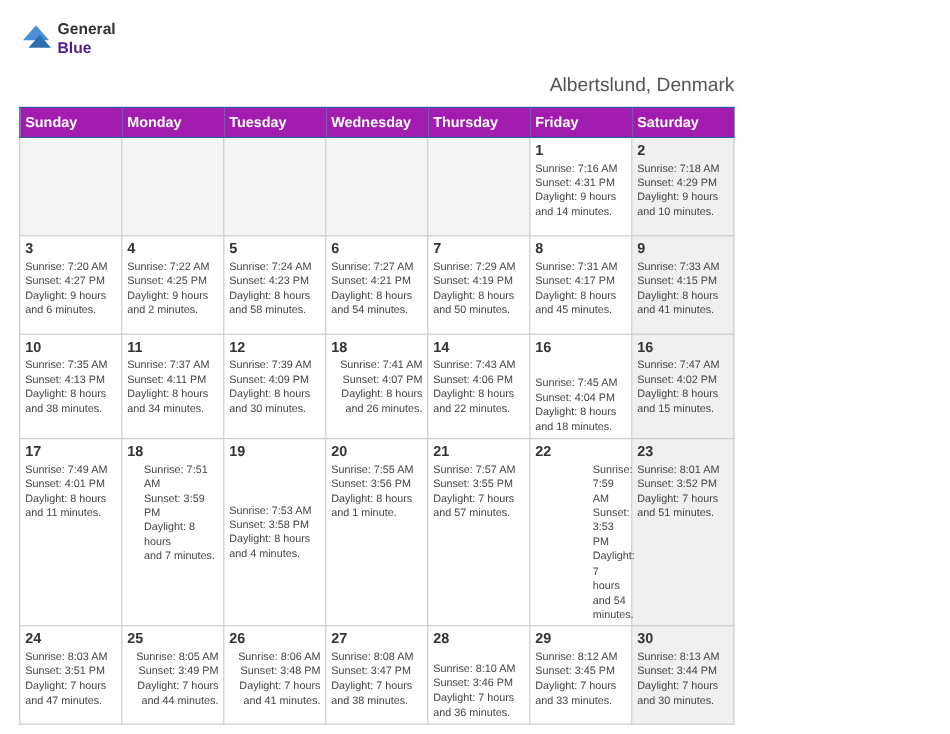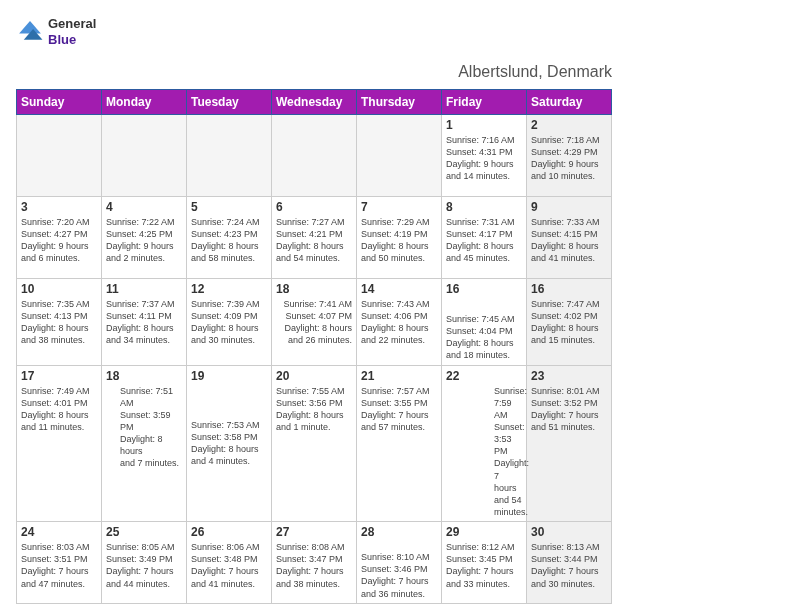--- a/index.html
+++ b/index.html
@@ -309,28 +309,28 @@
         <tr>
           <td>
             <span class="day-number">24</span>
             <div class="day-info" style="white-space: pre-line;">Sunrise: 8:03 AM
 Sunset: 3:51 PM
 Daylight: 7 hours
 and 47 minutes.</div>
           </td>
           <td>
             <span class="day-number">25</span>
-            <div class="day-info" style="white-space: pre-line;">Sunrise: 8:05 AM
+            <div class="day-info" style="white-space: pre-line; text-align: right;">Sunrise: 8:05 AM
 Sunset: 3:49 PM
 Daylight: 7 hours
 and 44 minutes.</div>
           </td>
           <td>
             <span class="day-number">26</span>
-            <div class="day-info" style="white-space: pre-line;">Sunrise: 8:06 AM
+            <div class="day-info" style="white-space: pre-line; text-align: right;">Sunrise: 8:06 AM
 Sunset: 3:48 PM
 Daylight: 7 hours
 and 41 minutes.</div>
           </td>
           <td>
             <span class="day-number">27</span>
             <div class="day-info" style="white-space: pre-line;">Sunrise: 8:08 AM
 Sunset: 3:47 PM
 Daylight: 7 hours
 and 38 minutes.</div>

